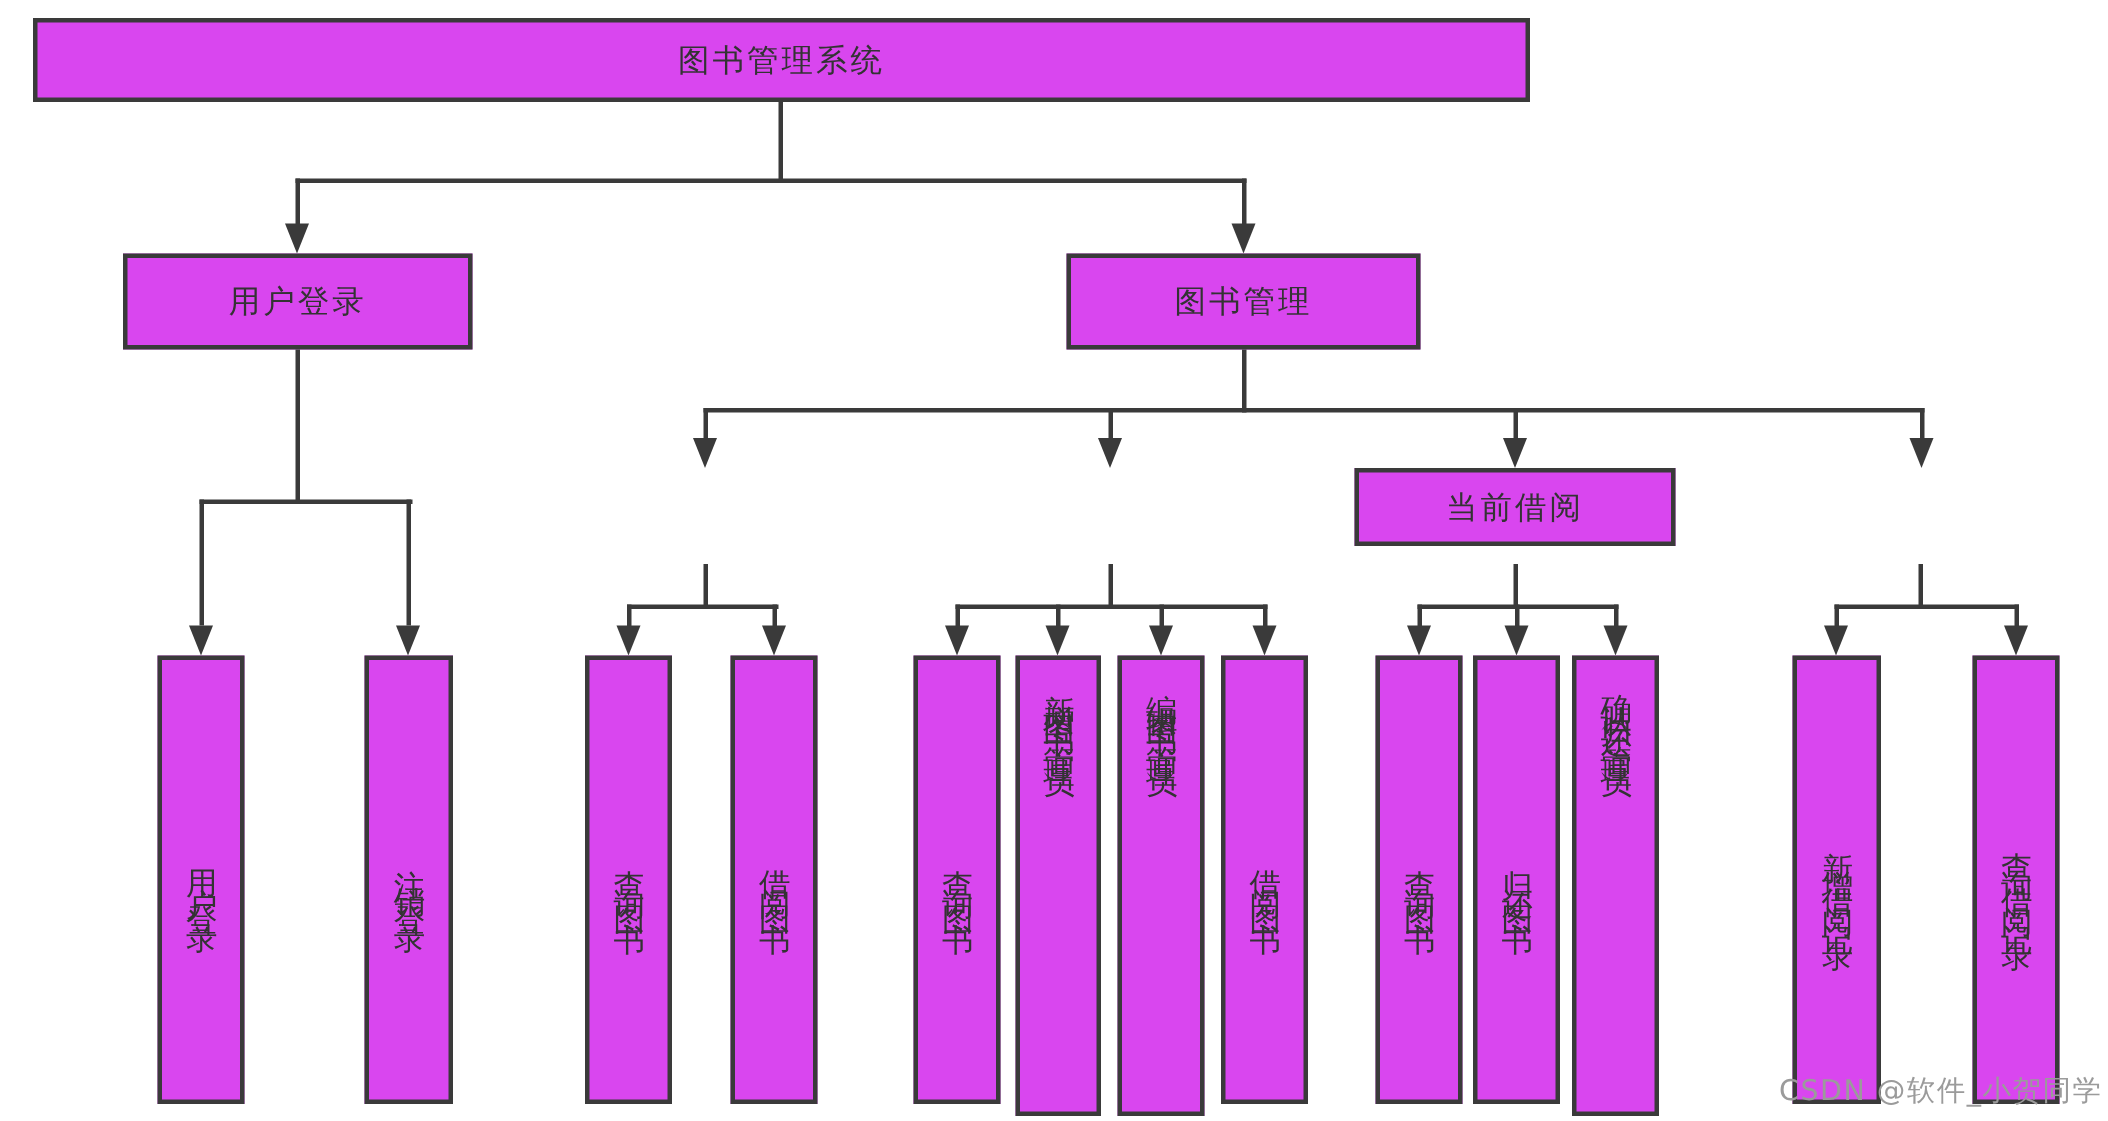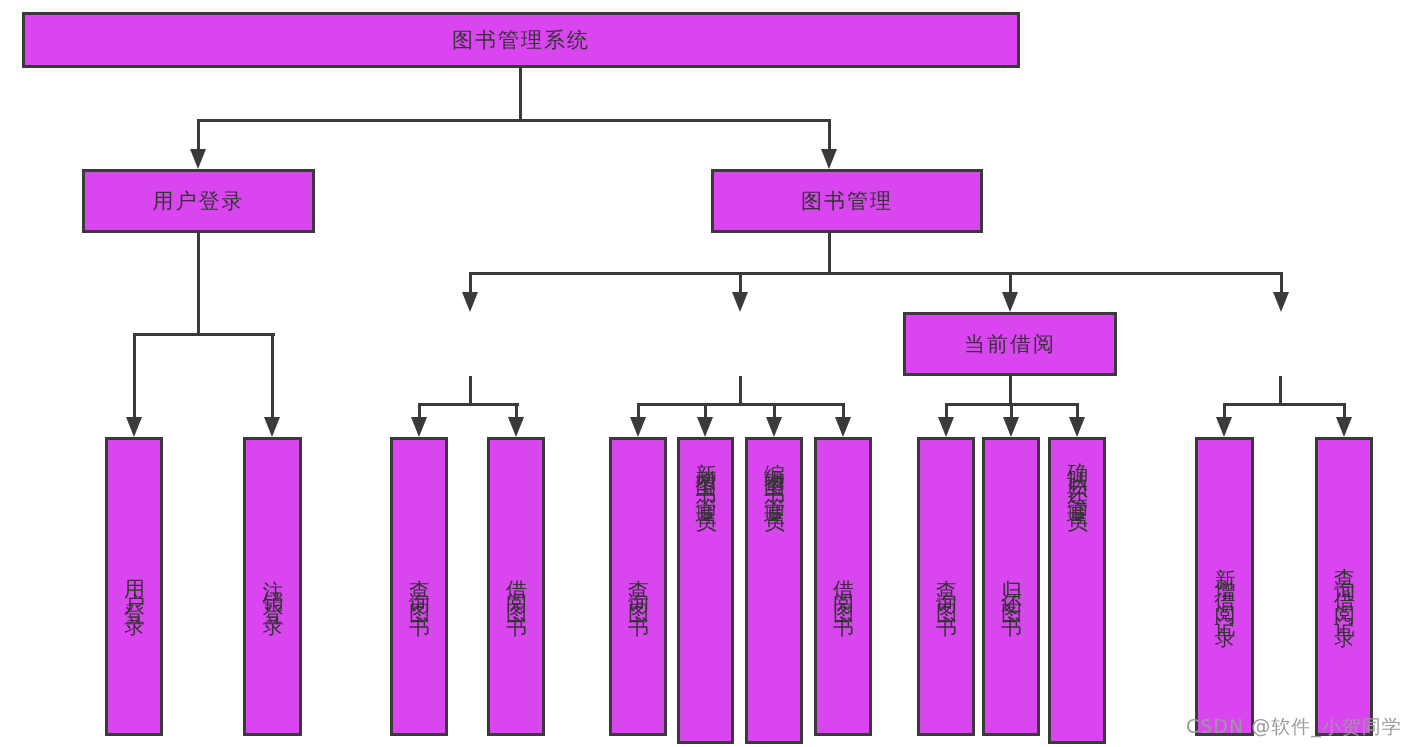--- a/index.html
+++ b/index.html
@@ -47,41 +47,41 @@
   <div class="box" style="left:22px;top:12px;width:998px;height:56px;">图书管理系统</div>
 
   <div class="vline" style="left:519px;top:68px;height:52px;"></div>
   <div class="hline" style="left:197px;top:119px;width:634px;"></div>
   <div class="vline" style="left:197px;top:119px;height:32px;"></div>
   <div class="arr" style="left:190px;top:149px;"></div>
   <div class="vline" style="left:828px;top:119px;height:32px;"></div>
   <div class="arr" style="left:821px;top:149px;"></div>
 
   <div class="box" style="left:82px;top:169px;width:233px;height:64px;">用户登录</div>
-  <div class="box" style="left:711px;top:169px;width:272px;height:64px;">图书管理</div>
+  <div class="box" style="left:711px;top:169px;width:236px;height:64px;">图书管理</div>
 
   <div class="vline" style="left:197px;top:233px;height:103px;"></div>
   <div class="hline" style="left:133px;top:333px;width:142px;"></div>
   <div class="vline" style="left:133px;top:333px;height:84px;"></div>
   <div class="arr" style="left:126px;top:417px;"></div>
   <div class="vline" style="left:271px;top:333px;height:84px;"></div>
   <div class="arr" style="left:264px;top:417px;"></div>
 
   <div class="vline" style="left:828px;top:233px;height:42px;"></div>
   <div class="hline" style="left:469px;top:272px;width:814px;"></div>
   <div class="vline" style="left:469px;top:272px;height:22px;"></div>
   <div class="arr" style="left:462px;top:292px;"></div>
   <div class="vline" style="left:739px;top:272px;height:22px;"></div>
   <div class="arr" style="left:732px;top:292px;"></div>
   <div class="vline" style="left:1009px;top:272px;height:22px;"></div>
   <div class="arr" style="left:1002px;top:292px;"></div>
   <div class="vline" style="left:1280px;top:272px;height:22px;"></div>
   <div class="arr" style="left:1273px;top:292px;"></div>
 
-  <div class="box" style="left:903px;top:312px;width:214px;height:64px;text-align:right;">当前借阅</div>
+  <div class="box" style="left:903px;top:312px;width:214px;height:52px;text-align:right;">当前借阅</div>
 
   <div class="vline" style="left:469px;top:376px;height:30px;"></div>
   <div class="hline" style="left:418px;top:403px;width:101px;"></div>
   <div class="vline" style="left:418px;top:403px;height:16px;"></div>
   <div class="arr" style="left:411px;top:417px;"></div>
   <div class="vline" style="left:515px;top:403px;height:16px;"></div>
   <div class="arr" style="left:508px;top:417px;"></div>
 
   <div class="vline" style="left:739px;top:376px;height:30px;"></div>
   <div class="hline" style="left:637px;top:403px;width:208px;"></div>

